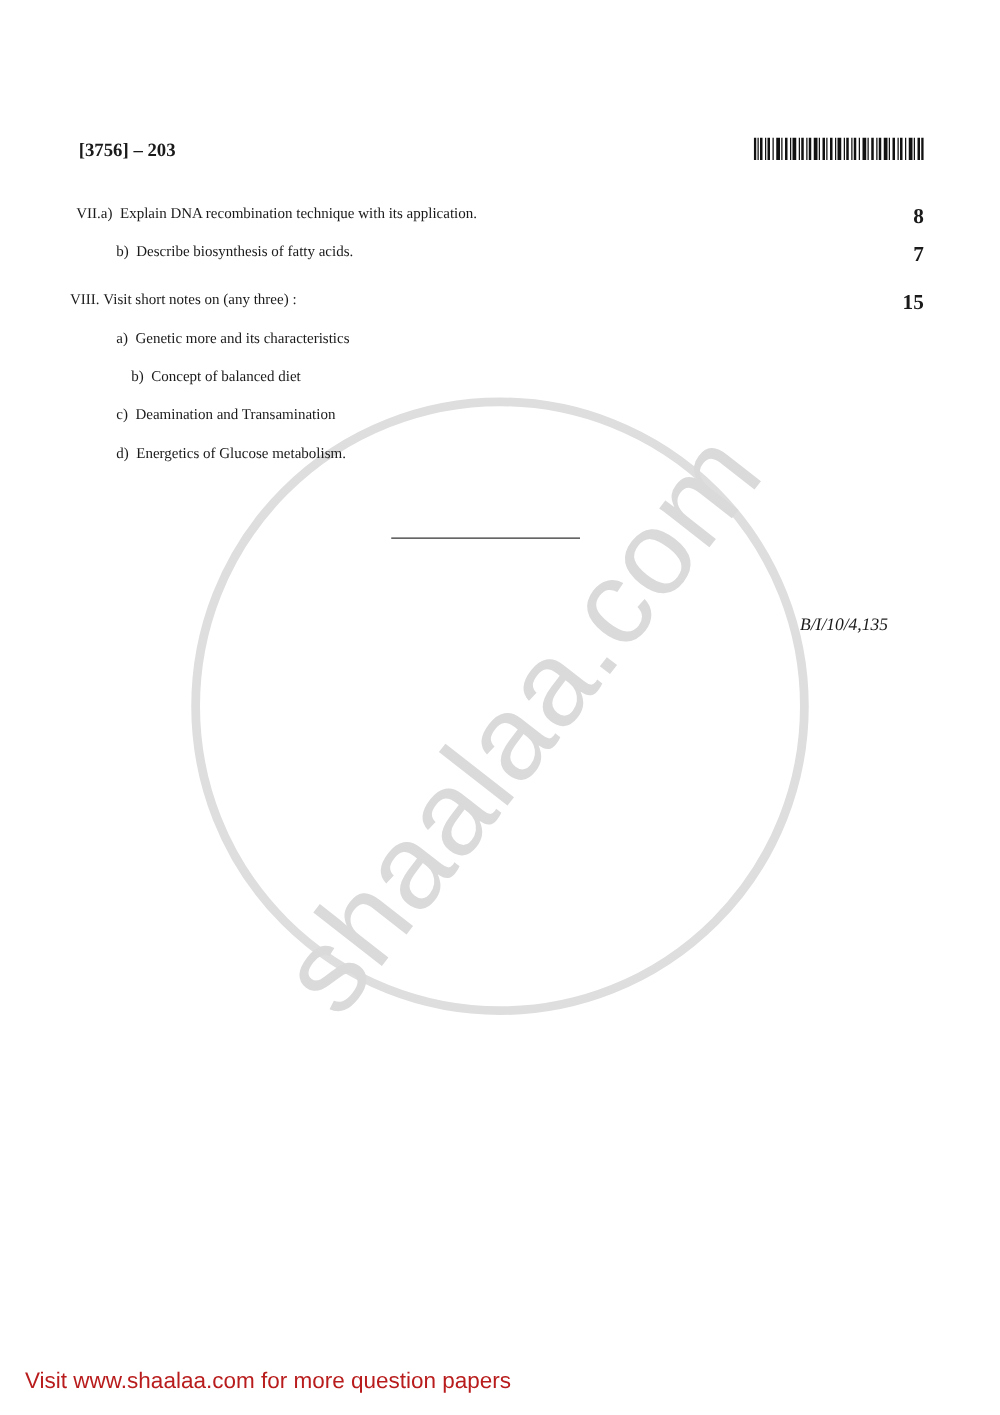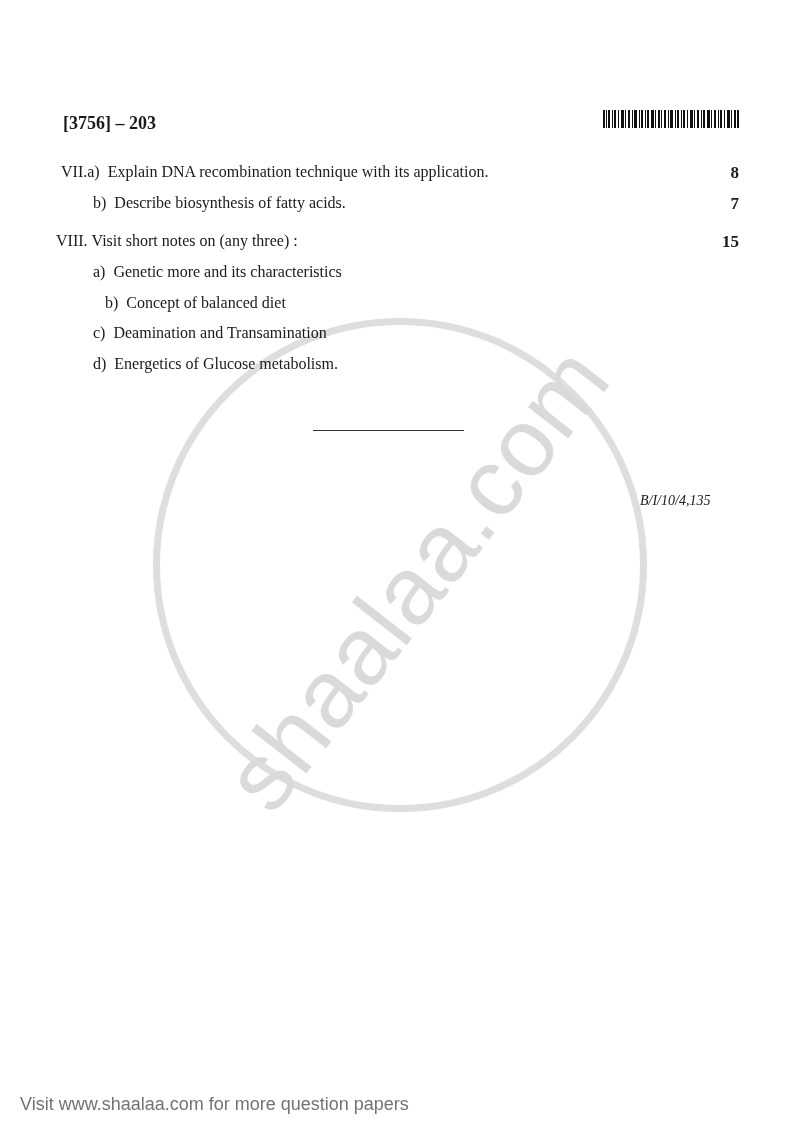--- a/index.html
+++ b/index.html
@@ -1,24 +1,24 @@
 <!DOCTYPE html>
 <html><head>
   <meta charset="utf-8">
   <style>
     html, body { margin:0; padding:0; }
     body { width:800px; height:1132px; background:#ffffff; position:relative; overflow:hidden; font-family:"Liberation Serif", serif; color:#1a1a1a; }
     .abs { position:absolute; }
-    .header-code { left:63px; top:113px; font-size:18px; font-weight:bold; }
+    .header-code { left:63px; top:113px; font-size:15px; font-weight:bold; }
     .barcode { left:603px; top:110px; width:136px; height:18px; }
-    .q-line { font-size:16px; white-space:nowrap;text-align:right; }
+    .q-line { font-size:12px; white-space:nowrap;text-align:right; }
     .marks { font-size:17px; font-weight:bold; text-align:right; width:60px; }
     .separator { left:313px; top:430px; width:151px; height:1px; background:#333; }
     .code-ref { left:640px; top:493px; font-size:14px; font-style:italic; width:100px; text-align:left; }
-    .footer { left:20px; top:1094px; font-family:"Liberation Sans", sans-serif; font-size:18px; color:#737373; }
+    .footer { left:20px; top:1094px; font-family:"Liberation Sans", sans-serif; font-size:18px; color:#b91c1c; }
     .watermark-circle { left:153px; top:318px; width:494px; height:494px; border:7px solid #dedede; border-radius:50%; box-sizing:border-box; }
     .watermark-text { left:150px; top:545px; font-family:"Liberation Sans", sans-serif; font-size:96px; color:#dadada; transform:rotate(-52deg); transform-origin:center; width:500px; text-align:center; letter-spacing:1px; }
     b.inline { font-weight:normal; }
   </style>
 </head>
 <body>
 
 <div class="abs watermark-circle"></div>
 <div class="abs watermark-text">shaalaa.com</div>
 

